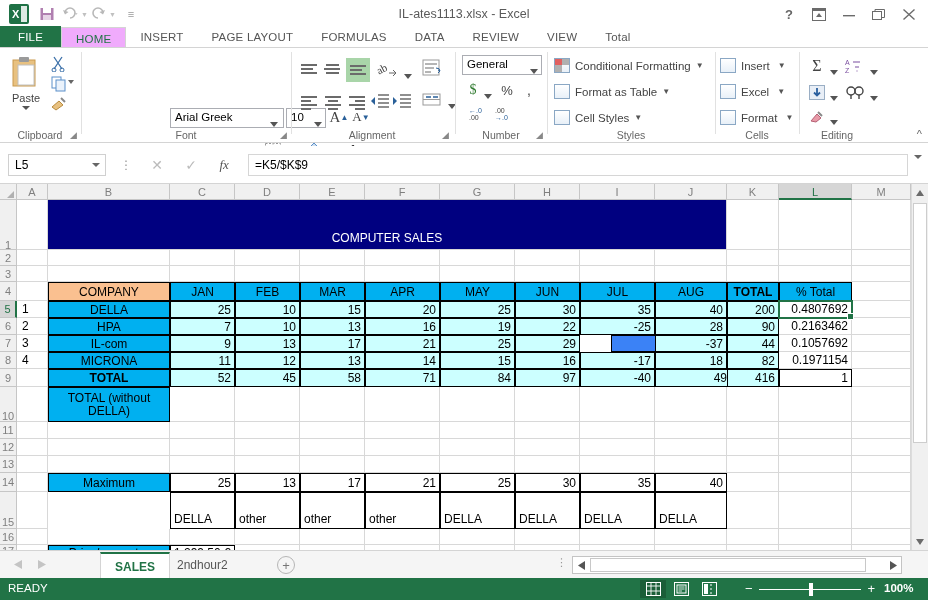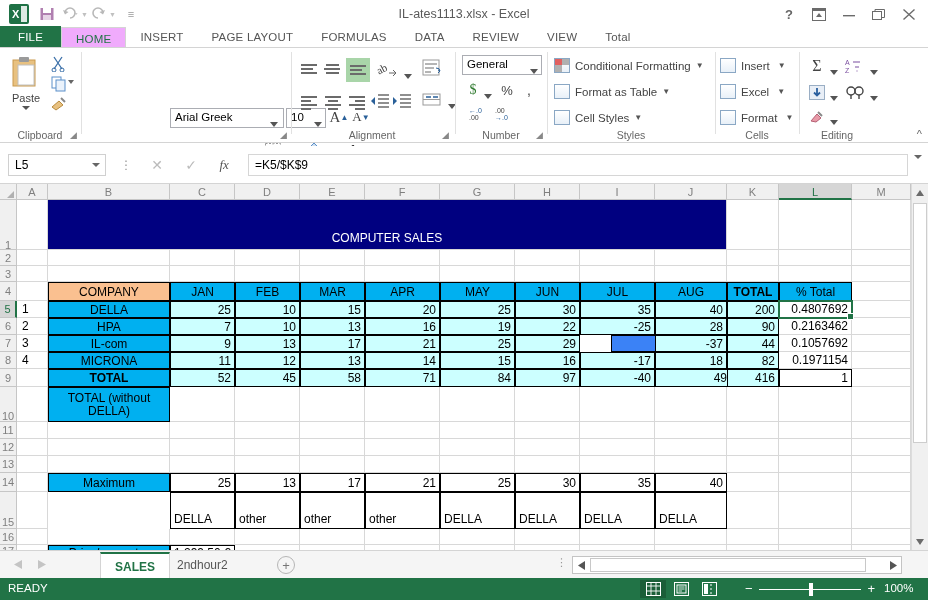--- a/index.html
+++ b/index.html
@@ -119,21 +119,21 @@
   .status { position:absolute; left:0; top:578px; width:928px; height:22px; background:#217346; color:#fff; font-size:11.5px; }
   .st-ready { position:absolute; left:8px; top:4px; }
   .vmodes { position:absolute; left:640px; top:2px; display:flex; gap:2px; }
   .vmode { width:26px; height:18px; display:flex; align-items:center; justify-content:center; cursor:pointer; }
   .vmode.on { background:#1b5e38; }
   .zoomctl { position:absolute; left:745px; top:3px; width:130px; height:16px; }
   .zm-minus{position:absolute;left:0;top:1px;color:#fff;cursor:pointer;font-size:13px;line-height:13px;}
   .zm-plus{position:absolute;right:0;top:1px;color:#fff;cursor:pointer;font-size:13px;line-height:13px;}
   .zm-track{position:absolute;left:14px;right:14px;top:8px;height:1px;background:#fff;}
   .zm-thumb{position:absolute;left:64px;top:2px;width:4px;height:13px;background:#fff;cursor:pointer;}
-  .zm-pct{position:absolute;left:884px;top:4px;}
+  .zm-pct{position:absolute;left:884px;top:4px;font-weight:bold;}
 </style>
 </head>
 <body>
 
 <div class="app">
 
   <div class="titlebar">
     <div class="win-title">IL-ates1113.xlsx - Excel</div>
     <div class="qat">
       <div class="qat-btn">
@@ -292,20 +292,21 @@
         <svg width="18" height="18" viewBox="0 0 18 18">
             <text x="9" y="13" font-size="13" font-family="Liberation Serif, serif" font-weight="bold" text-anchor="middle" fill="#333">A</text>
             <rect x="2" y="14.5" width="14" height="3.5" fill="#cc0000"></rect>
           </svg>
       </div>
       <div style="position:absolute;left:284px;top:100px">
         <svg width="8" height="5">
             <path d="M0 0 L8 0 L4 5z" fill="#555"></path>
           </svg></div>
 
+      <div class="group-label">Font</div>
       <div class="dlg">◢</div>
     </div>
     <div class="group-sep" style="left:291px"></div>
 
     <div class="group" style="left:292px;width:160px">
       <div class="algn" style="left:6px;top:12px">
         <div class="bars">
             <i style="width:16px"></i>
             <i style="width:12px"></i>
             <i style="width:16px"></i>

